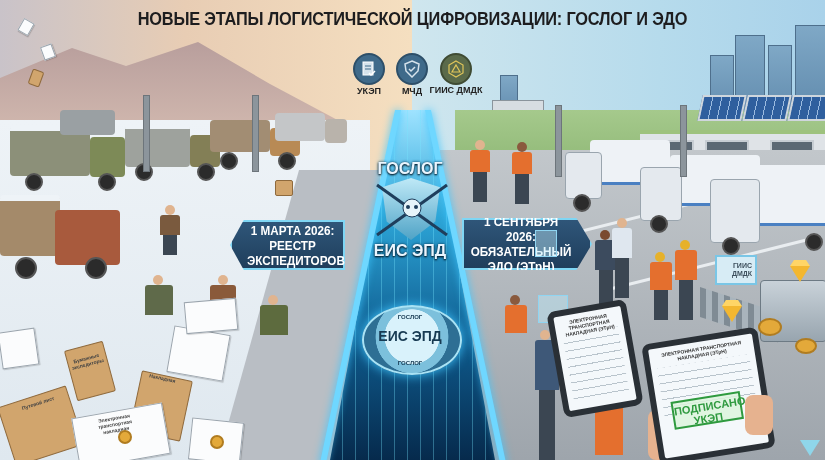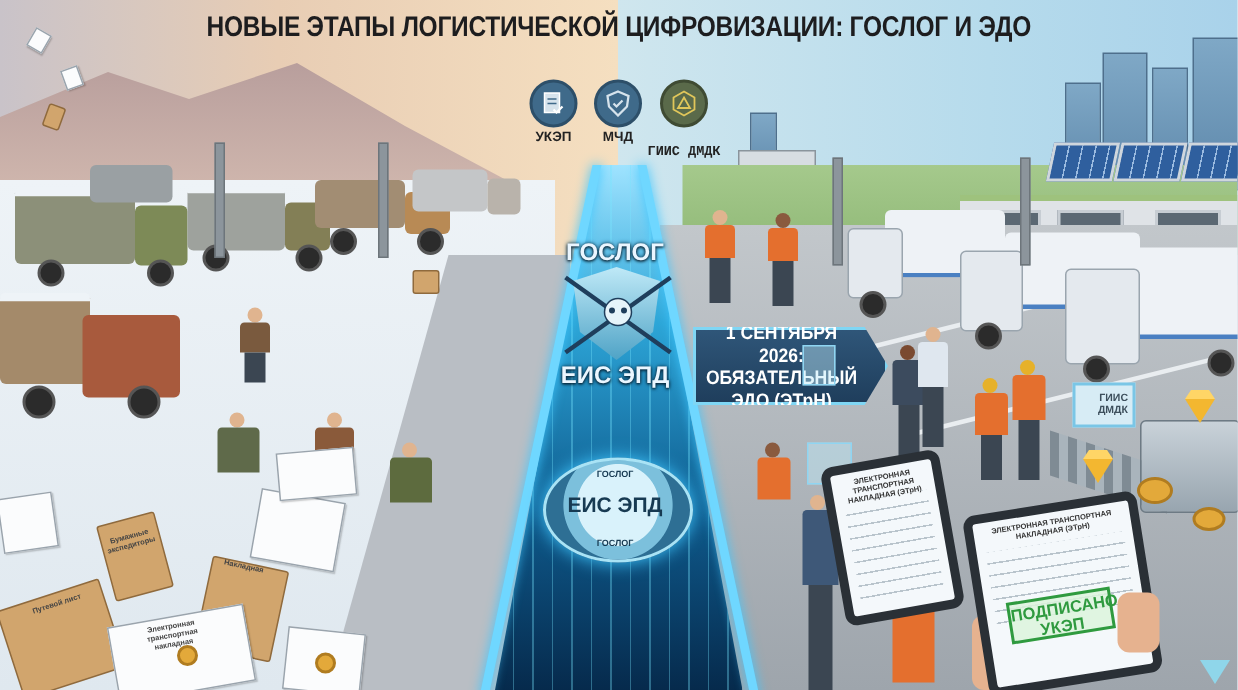--- a/index.html
+++ b/index.html
@@ -187,38 +187,43 @@
       </svg>
   </div>
   <div class="badge-label" style="left:382px;top:86px;">МЧД</div>
 
   <div class="badge-icon" style="left:440px;top:53px;background:#5a6a4a;border-color:#3f4b33;">
     <svg width="18" height="18" viewBox="0 0 18 18">
         <polygon points="9,1 16,5 16,13 9,17 2,13 2,5" fill="none" stroke="#e0c65a" stroke-width="1.2"></polygon>
         <polygon points="9,5 13,12 5,12" fill="none" stroke="#e0c65a" stroke-width="1.2"></polygon>
       </svg>
   </div>
-  <div class="badge-label" style="left:426px;top:96px;font-family:Liberation Mono, monospace;">ГИИС ДМДК</div>
+  <div class="badge-label" style="left:426px;top:85px;">ГИИС ДМДК</div>
 
   <div class="shield-label" style="left:350px;top:160px;">ГОСЛОГ</div>
   <div class="shield"></div>
   <svg style="position:absolute;left:372px;top:180px;" width="80" height="60" viewBox="0 0 80 60">
       <line x1="5" y1="5" x2="75" y2="55" stroke="#1f3e5c" stroke-width="3"></line>
       <line x1="75" y1="5" x2="5" y2="55" stroke="#1f3e5c" stroke-width="3"></line>
       <circle cx="40" cy="28" r="9" fill="#e6f4fa" stroke="#1f3e5c"></circle>
       <circle cx="36" cy="27" r="2" fill="#1f3e5c"></circle>
       <circle cx="44" cy="27" r="2" fill="#1f3e5c"></circle>
     </svg>
   <div class="shield-label" style="left:350px;top:242px;">ЕИС ЭПД</div>
 
   <div class="coin"></div>
   <div class="coin-small" style="top:314px;">ГОСЛОГ</div>
   <div class="coin-text">ЕИС ЭПД</div>
   <div class="coin-small" style="top:360px;">ГОСЛОГ</div>
 
+  <div class="arrow arrow-left" style="left:230px;top:220px;width:115px;height:50px;padding-left:10px;box-sizing:border-box;">
+    <span>1 МАРТА 2026:</span>
+    <span>РЕЕСТР</span>
+    <span>ЭКСПЕДИТОРОВ</span>
+  </div>
   <div class="arrow arrow-right" style="left:462px;top:218px;width:130px;height:52px;padding-right:12px;box-sizing:border-box;">
     <span>1 СЕНТЯБРЯ 2026:</span>
     <span>ОБЯЗАТЕЛЬНЫЙ</span>
     <span>ЭДО (ЭТрН)</span>
   </div>
 
   <div class="person" style="left:160px;top:205px;">
     <div class="head" style="left:5px;top:0;"></div>
     <div class="body" style="left:0;top:10px;width:20px;height:20px;background:#7a5a3e;"></div>
     <div class="legs" style="left:3px;top:30px;width:14px;height:20px;"></div>

